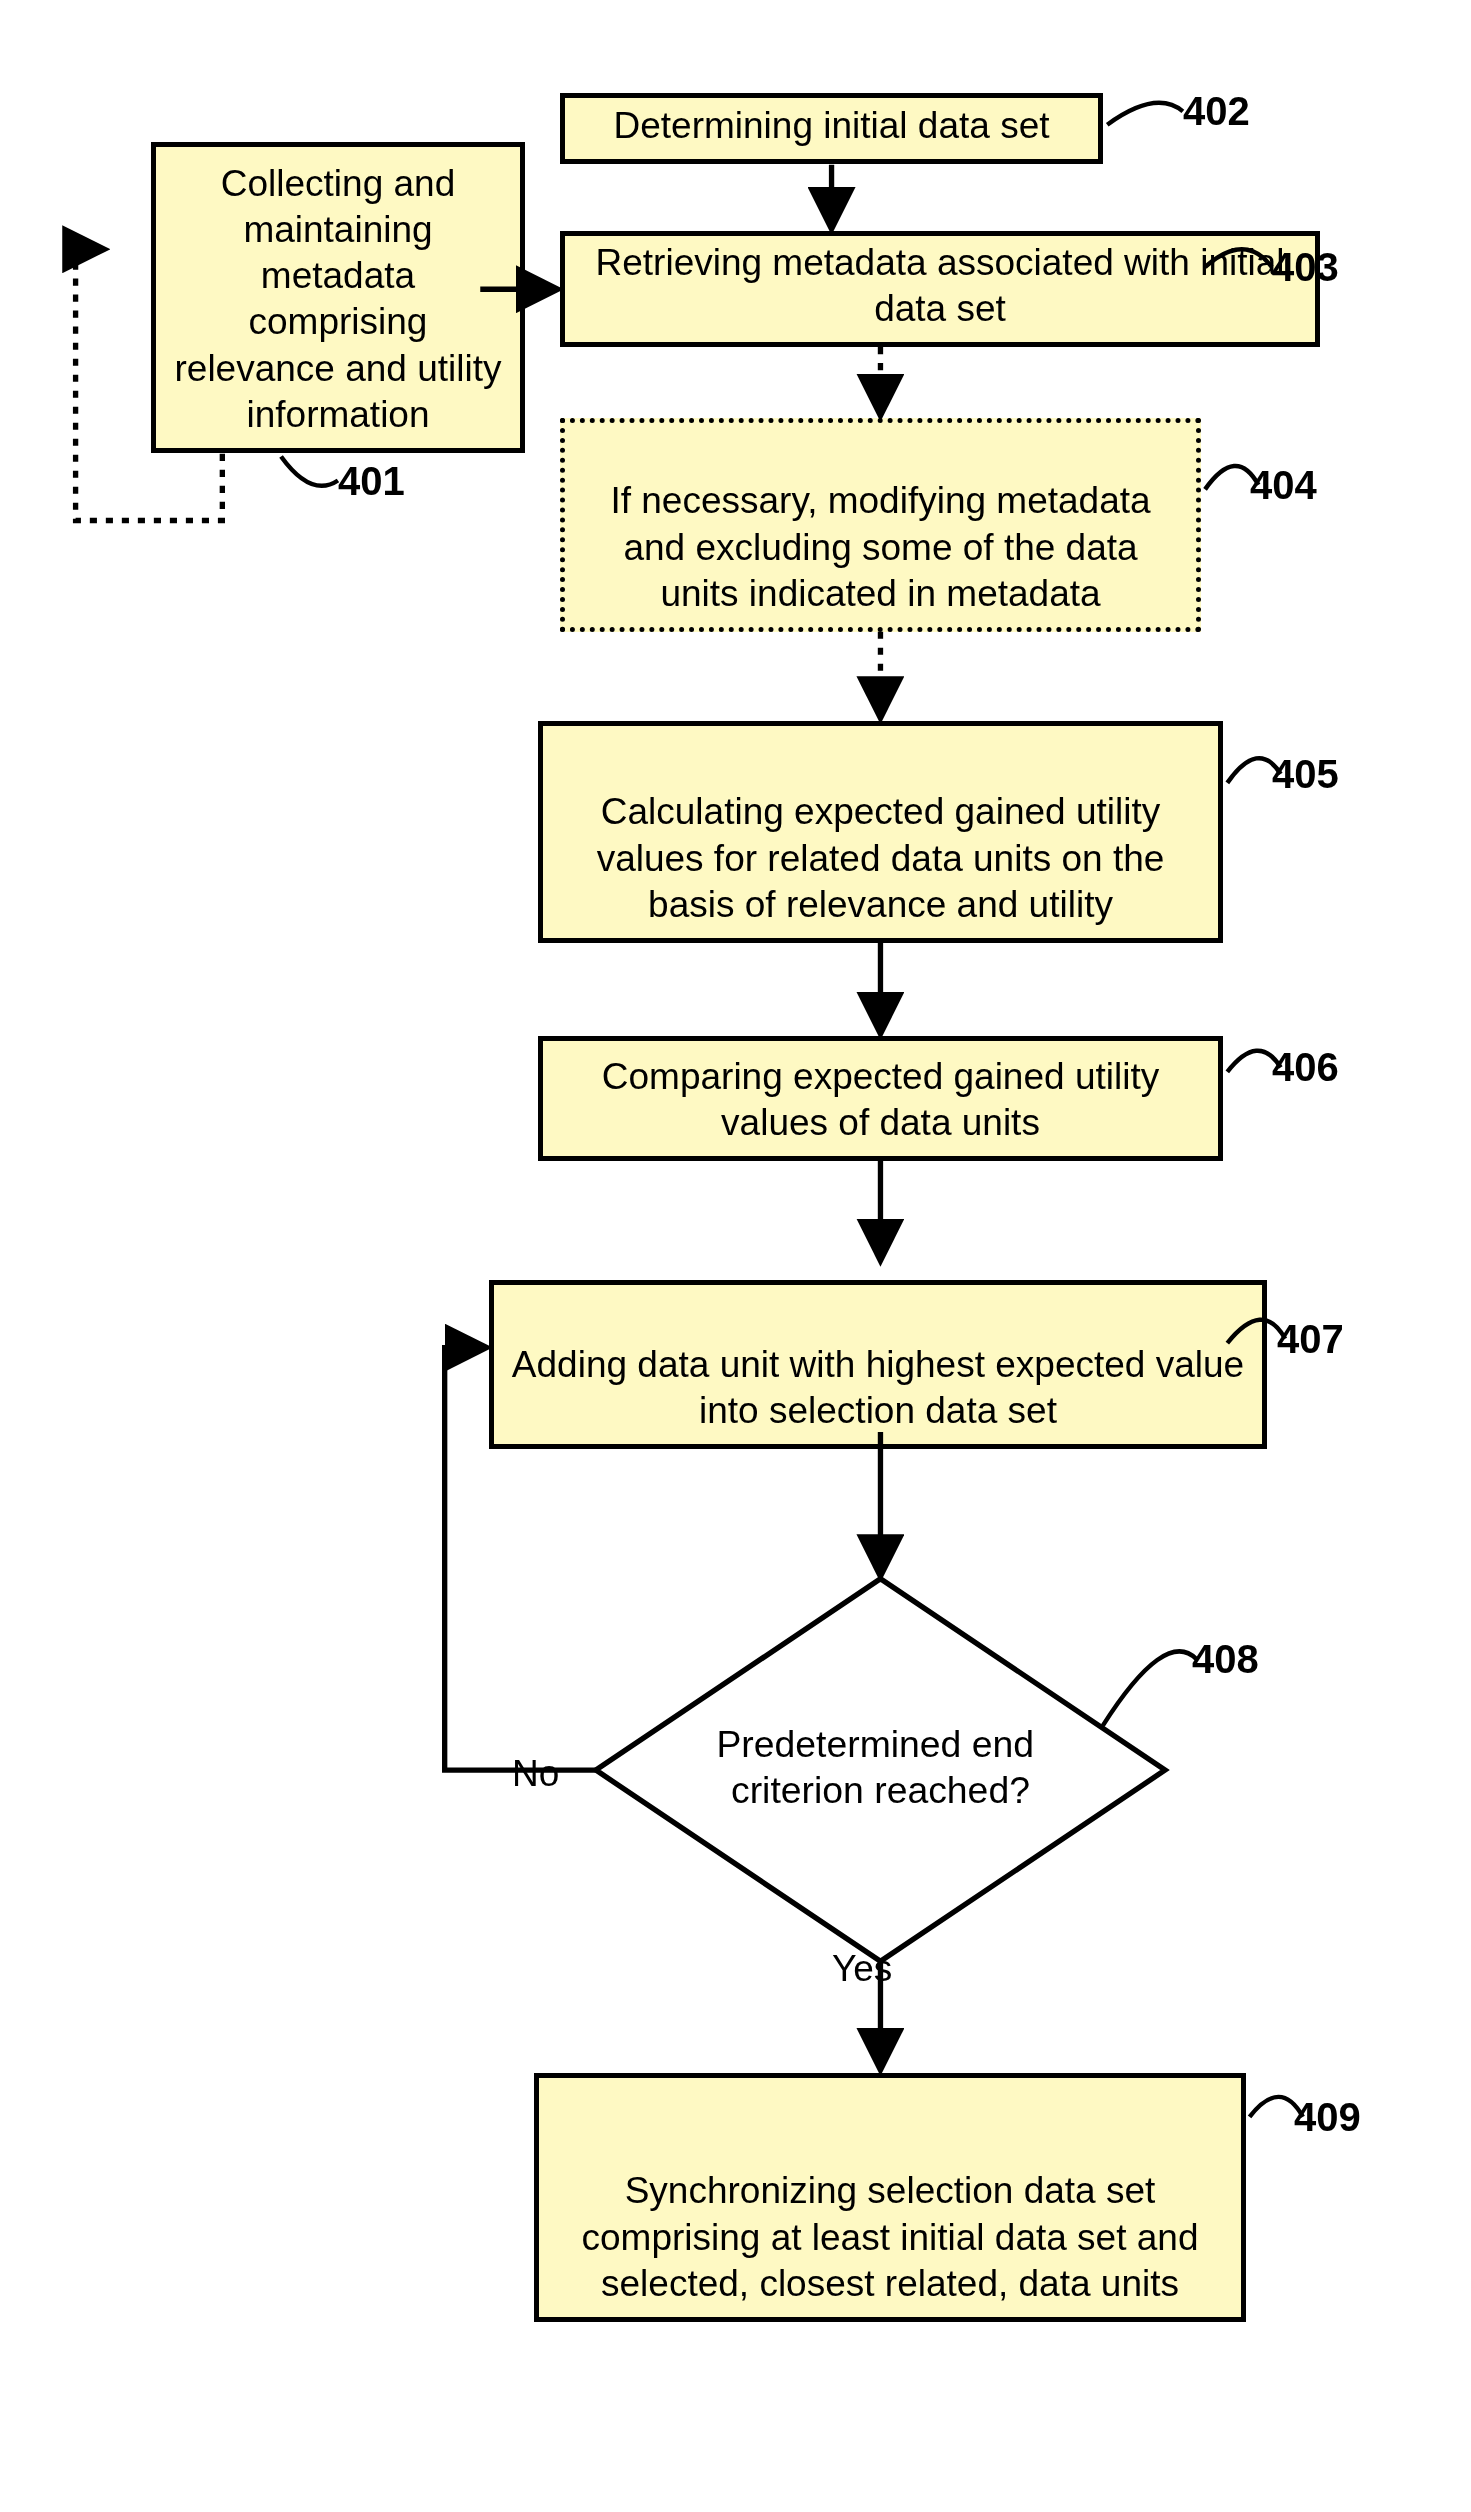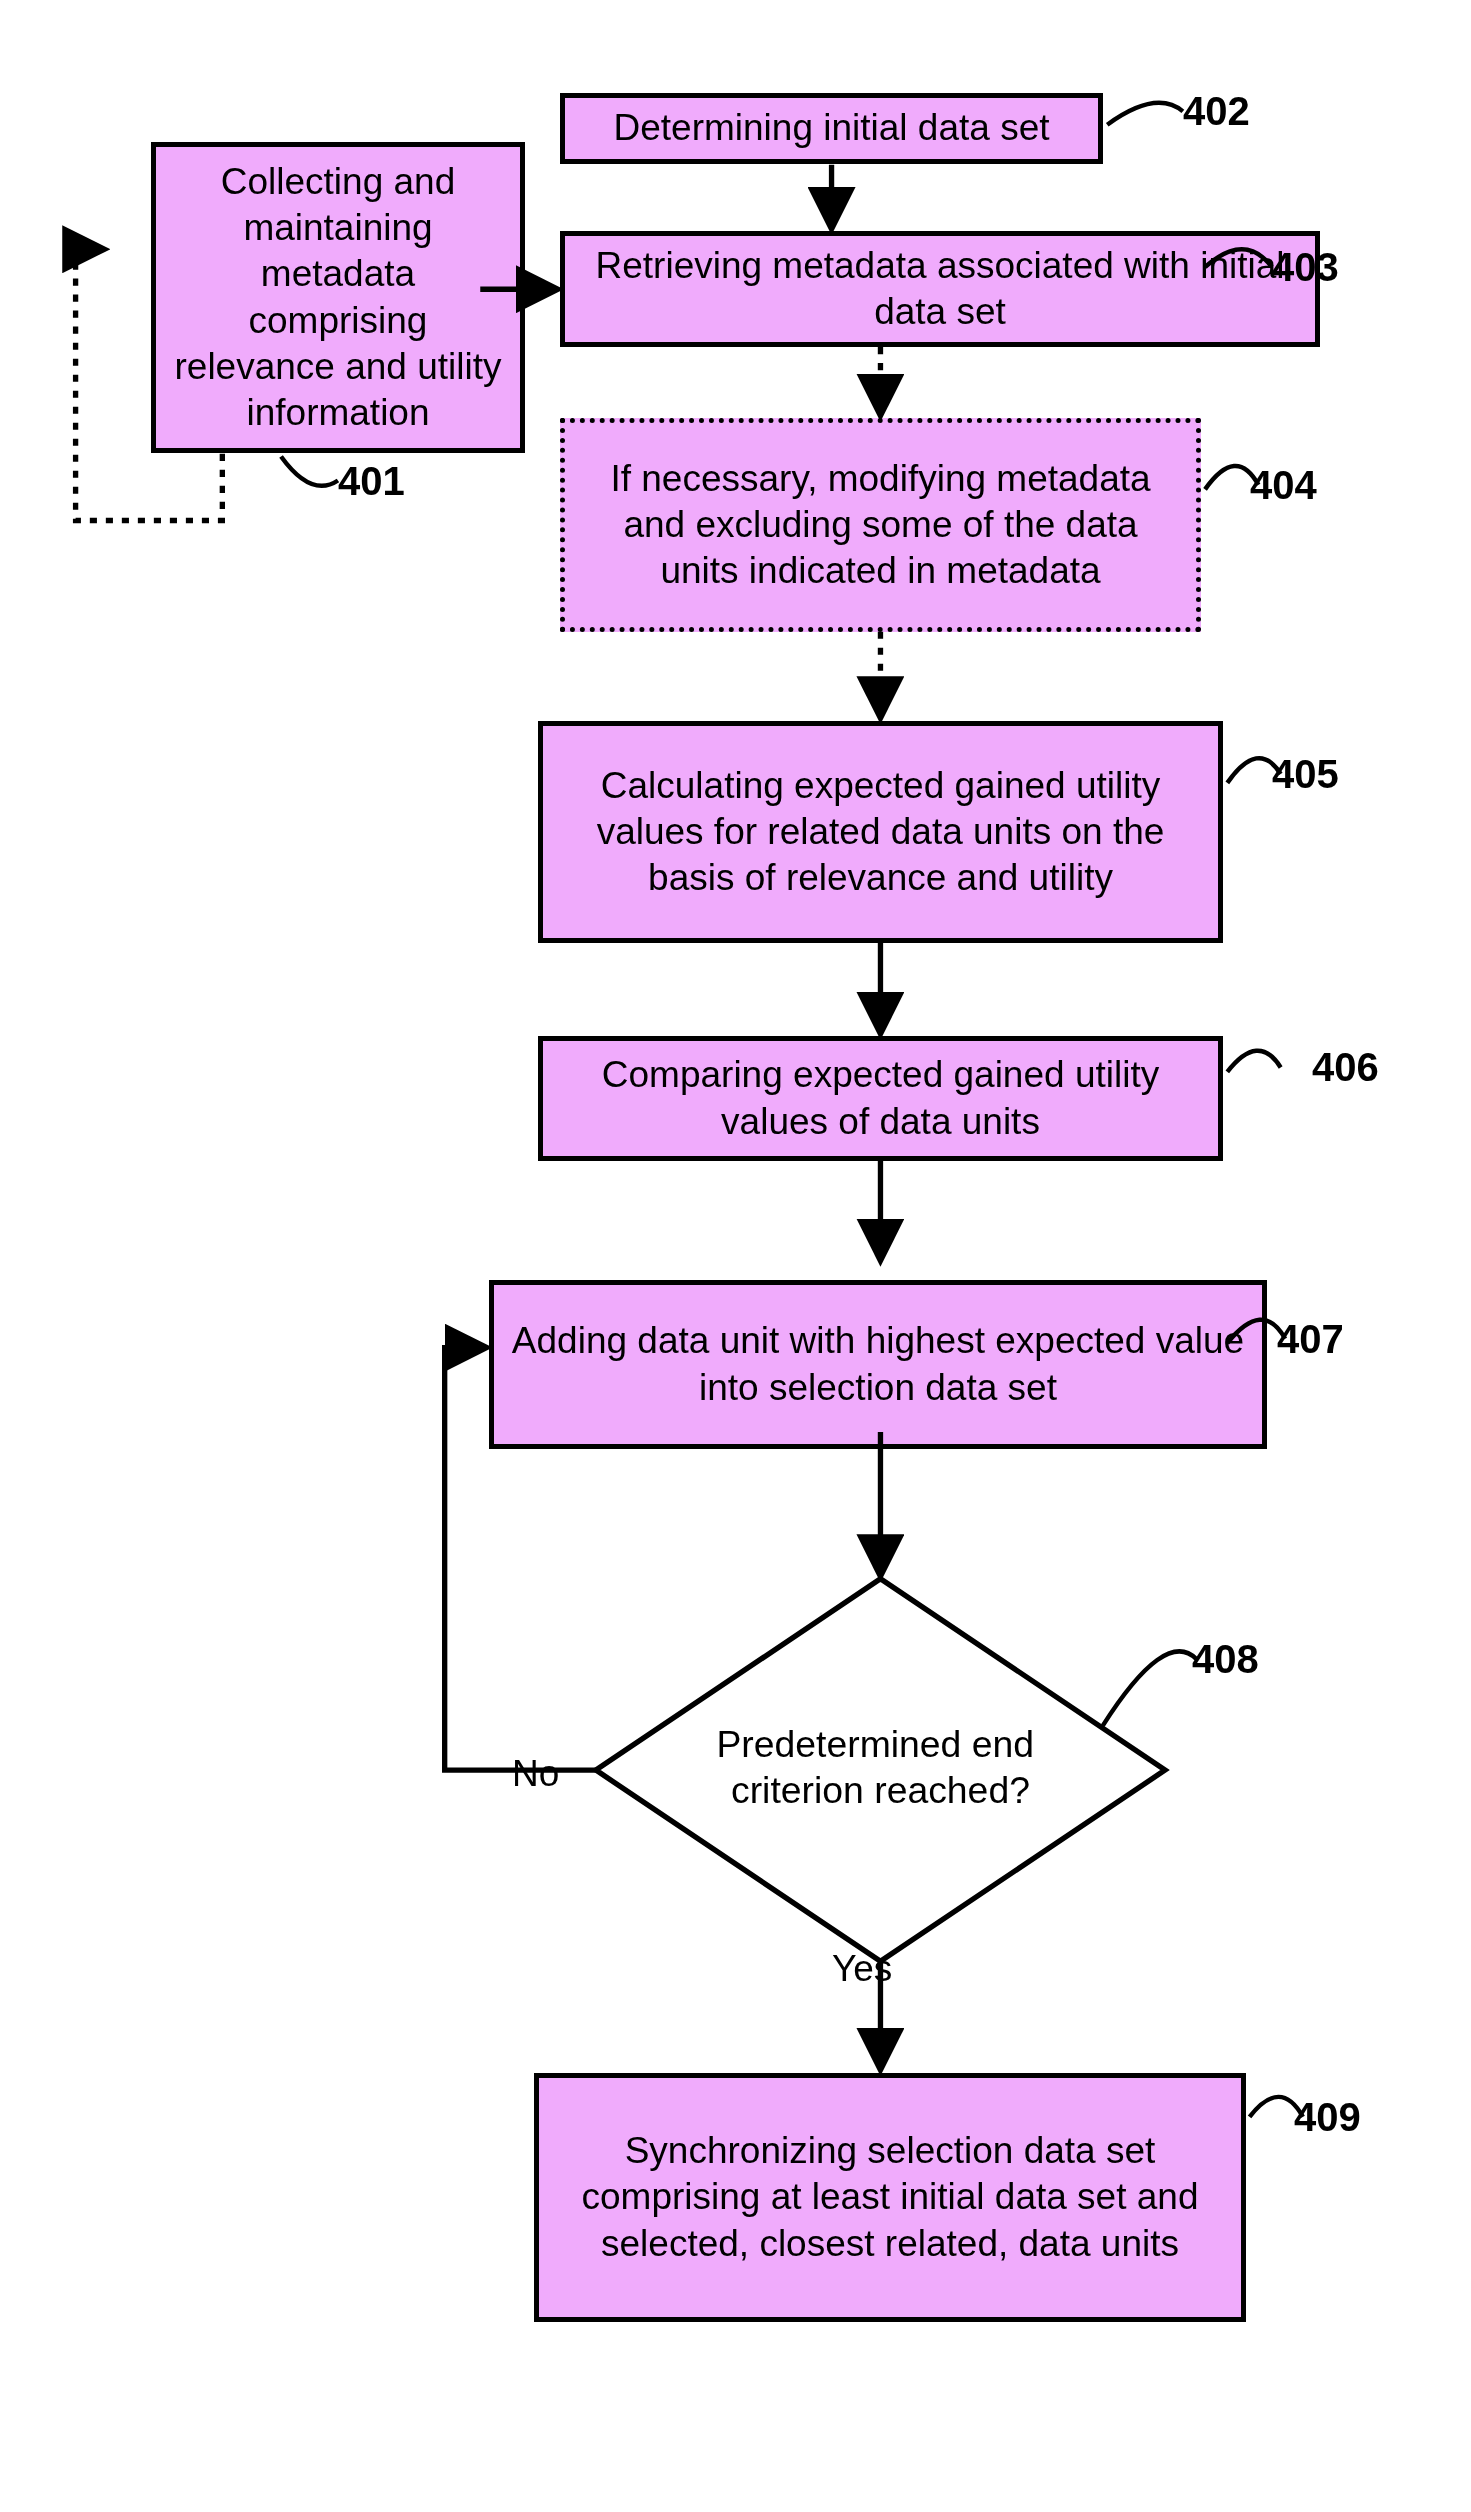--- a/index.html
+++ b/index.html
@@ -9,26 +9,26 @@
   }
   body {
     width: 1471px;
     height: 2512px;
     position: relative;
     font-family: Arial, Helvetica, sans-serif;
   }
   .box {
     position: absolute;
     border: 5.3px solid #000;
-    background: #f0abfc;
+    background: #fef9c3;
     text-align: center;
     display: flex;
-    align-items: center;
+    align-items: flex-end;
     justify-content: center;
-    padding: 28px 16px;
+    padding: 10px 16px;
     box-sizing: border-box;
     font-size: 37px;
     line-height: 1.25;
     font-weight: 500;
   }
   .box.dotted {
     border-style: dotted;
     border-width: 5.3px;
   }
   .ref {
@@ -75,21 +75,21 @@
 <div class="ref" style="left:1250px; top:463px;">404</div>
 
 <div class="box" style="left:538px; top:721px; width:685px; height:222px;">
   <span>Calculating expected gained utility values for related data units on the basis of relevance and utility</span>
 </div>
 <div class="ref" style="left:1272px; top:752px;">405</div>
 
 <div class="box" style="left:538px; top:1036px; width:685px; height:125px;">
   <span>Comparing expected gained utility values of data units</span>
 </div>
-<div class="ref" style="left:1312px; top:1045px;">406</div>
+<div class="ref" style="left:1272px; top:1045px;">406</div>
 
 <div class="box" style="left:489px; top:1263px; width:778px; height:169px;margin-top:17px;">
   <span>Adding data unit with highest expected value into selection data set</span>
 </div>
 <div class="ref" style="left:1277px; top:1317px;">407</div>
 
 <div class="ref" style="left:1192px; top:1637px;">408</div>
 
 <div class="box" style="left:534px; top:2073px; width:712px; height:249px;">
   <span>Synchronizing selection data set comprising at least initial data set and selected, closest related, data units</span>

